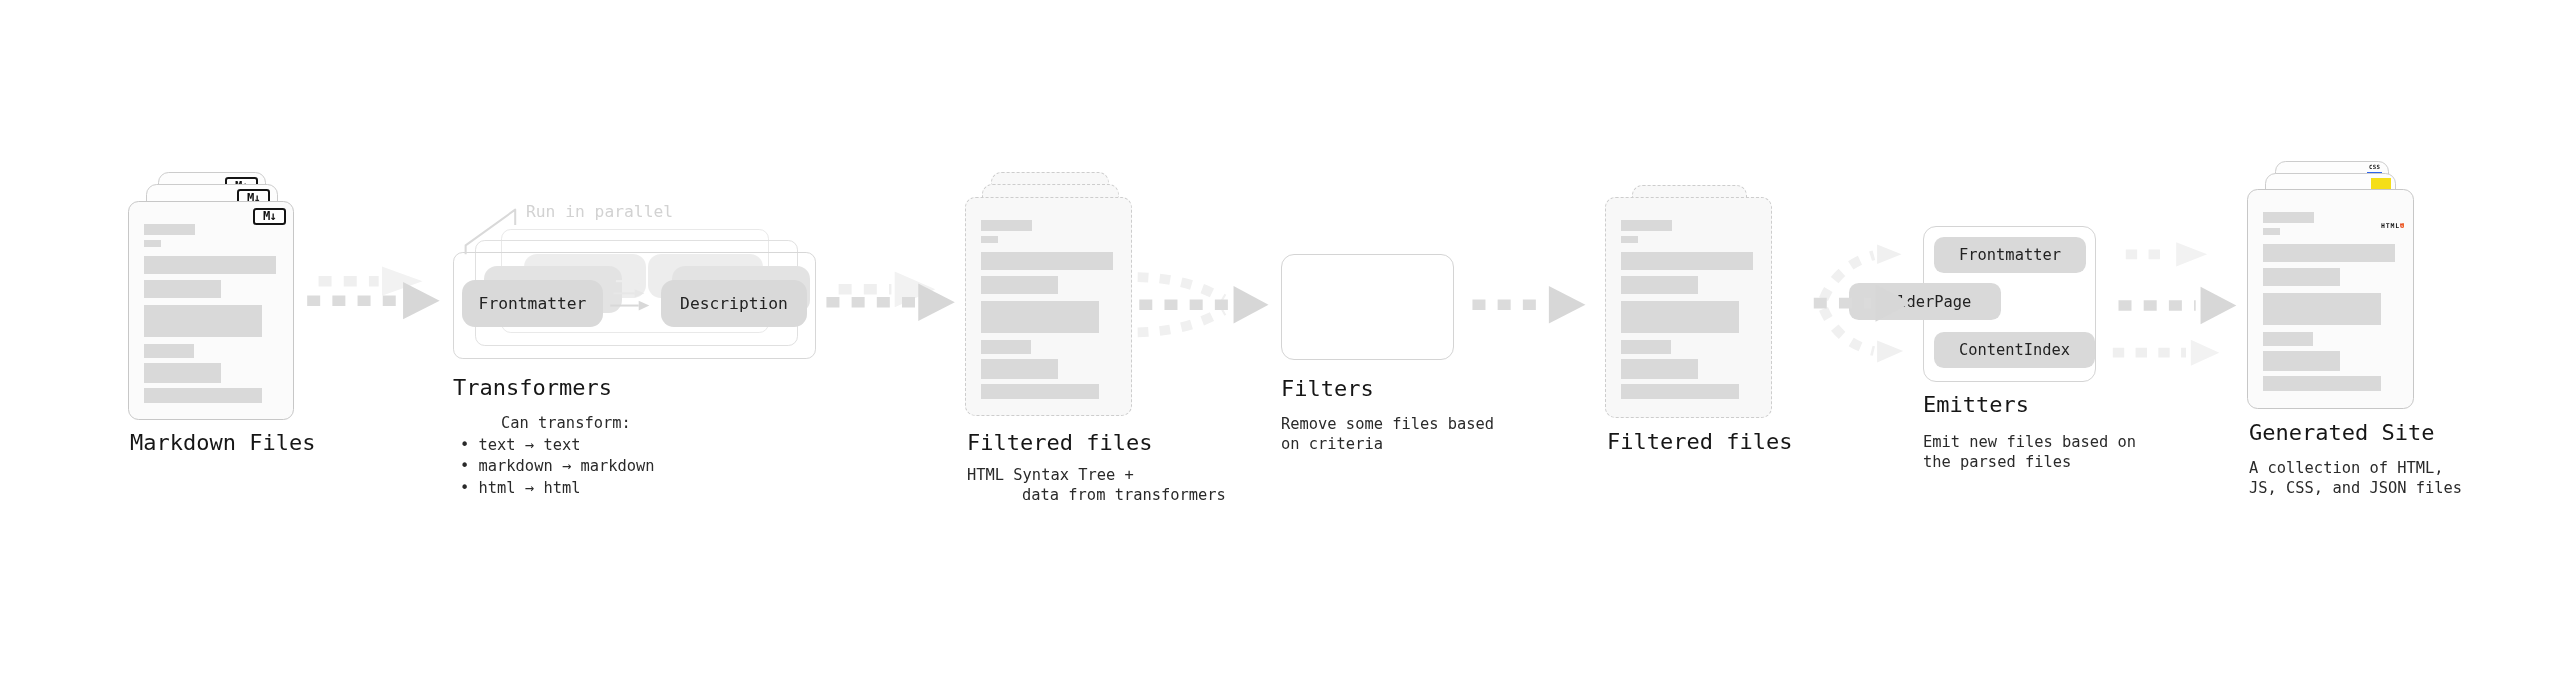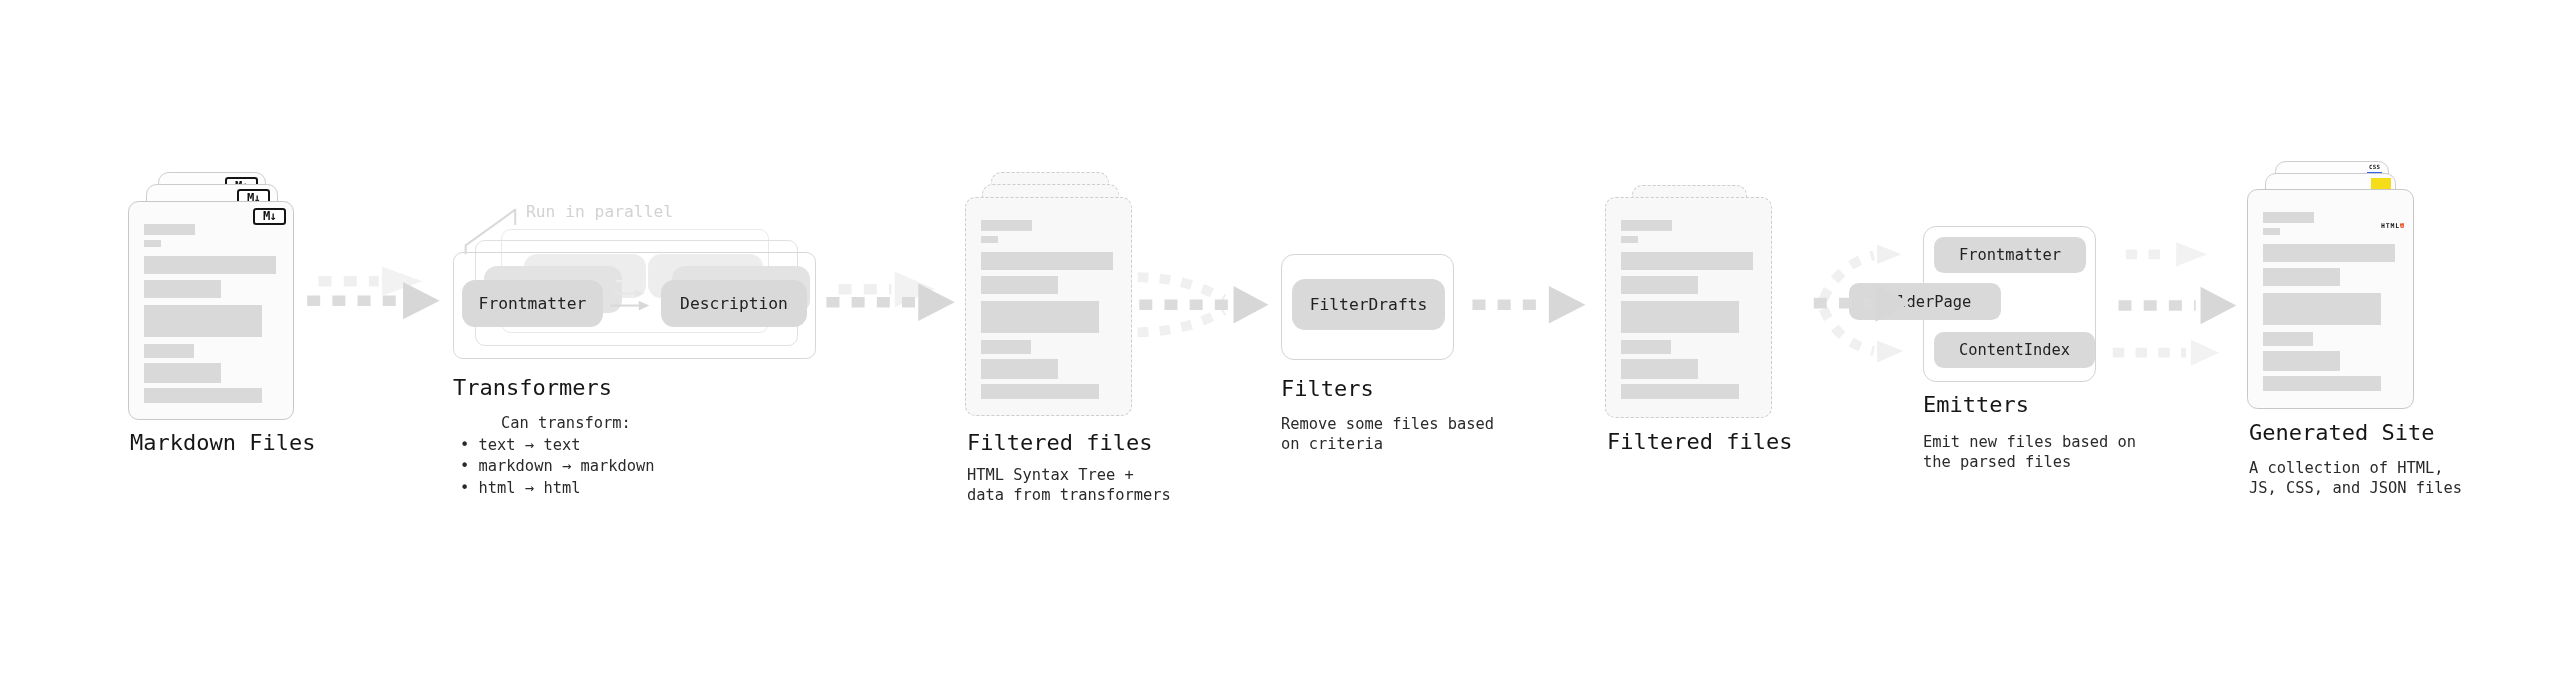--- a/index.html
+++ b/index.html
@@ -183,26 +183,25 @@
           <div class="bar b3"></div>
           <div class="bar b4"></div>
           <div class="bar b5"></div>
           <div class="bar b6"></div>
           <div class="bar b7"></div>
           <div class="bar b8"></div>
         </div>
     </div>
     <div class="section-title" style="left:967px;top:432px;">Filtered files</div>
     <div class="desc-line" style="left:967px;top:468px;">HTML Syntax Tree +</div>
-    <div class="desc-line" style="left:967px;top:488px;text-align:right;">data from transformers</div>
+    <div class="desc-line" style="left:1022px;top:488px;text-align:right;">data from transformers</div>
   </div>
 
   <div class="layer">
     <div class="holder" style="left:1281px;top:254px;width:173px;height:106px;"></div>
-    <div class="pill" style="left:1292px;top:279px;width:153px;height:51px;">FilterDrafts</div>
     <div class="section-title" style="left:1281px;top:378px;">Filters</div>
     <div class="desc-line" style="left:1281px;top:417px;">Remove some files based</div>
     <div class="desc-line" style="left:1281px;top:437px;">on criteria</div>
   </div>
 
   <div class="layer">
     <div class="card sliver dashed" style="left:1632px;top:185px;width:115px;height:49px;"></div>
     <div class="card dashed" style="left:1605px;top:197px;width:167px;height:221px;">
       <div class="bars">
           <div class="bar b1"></div>

